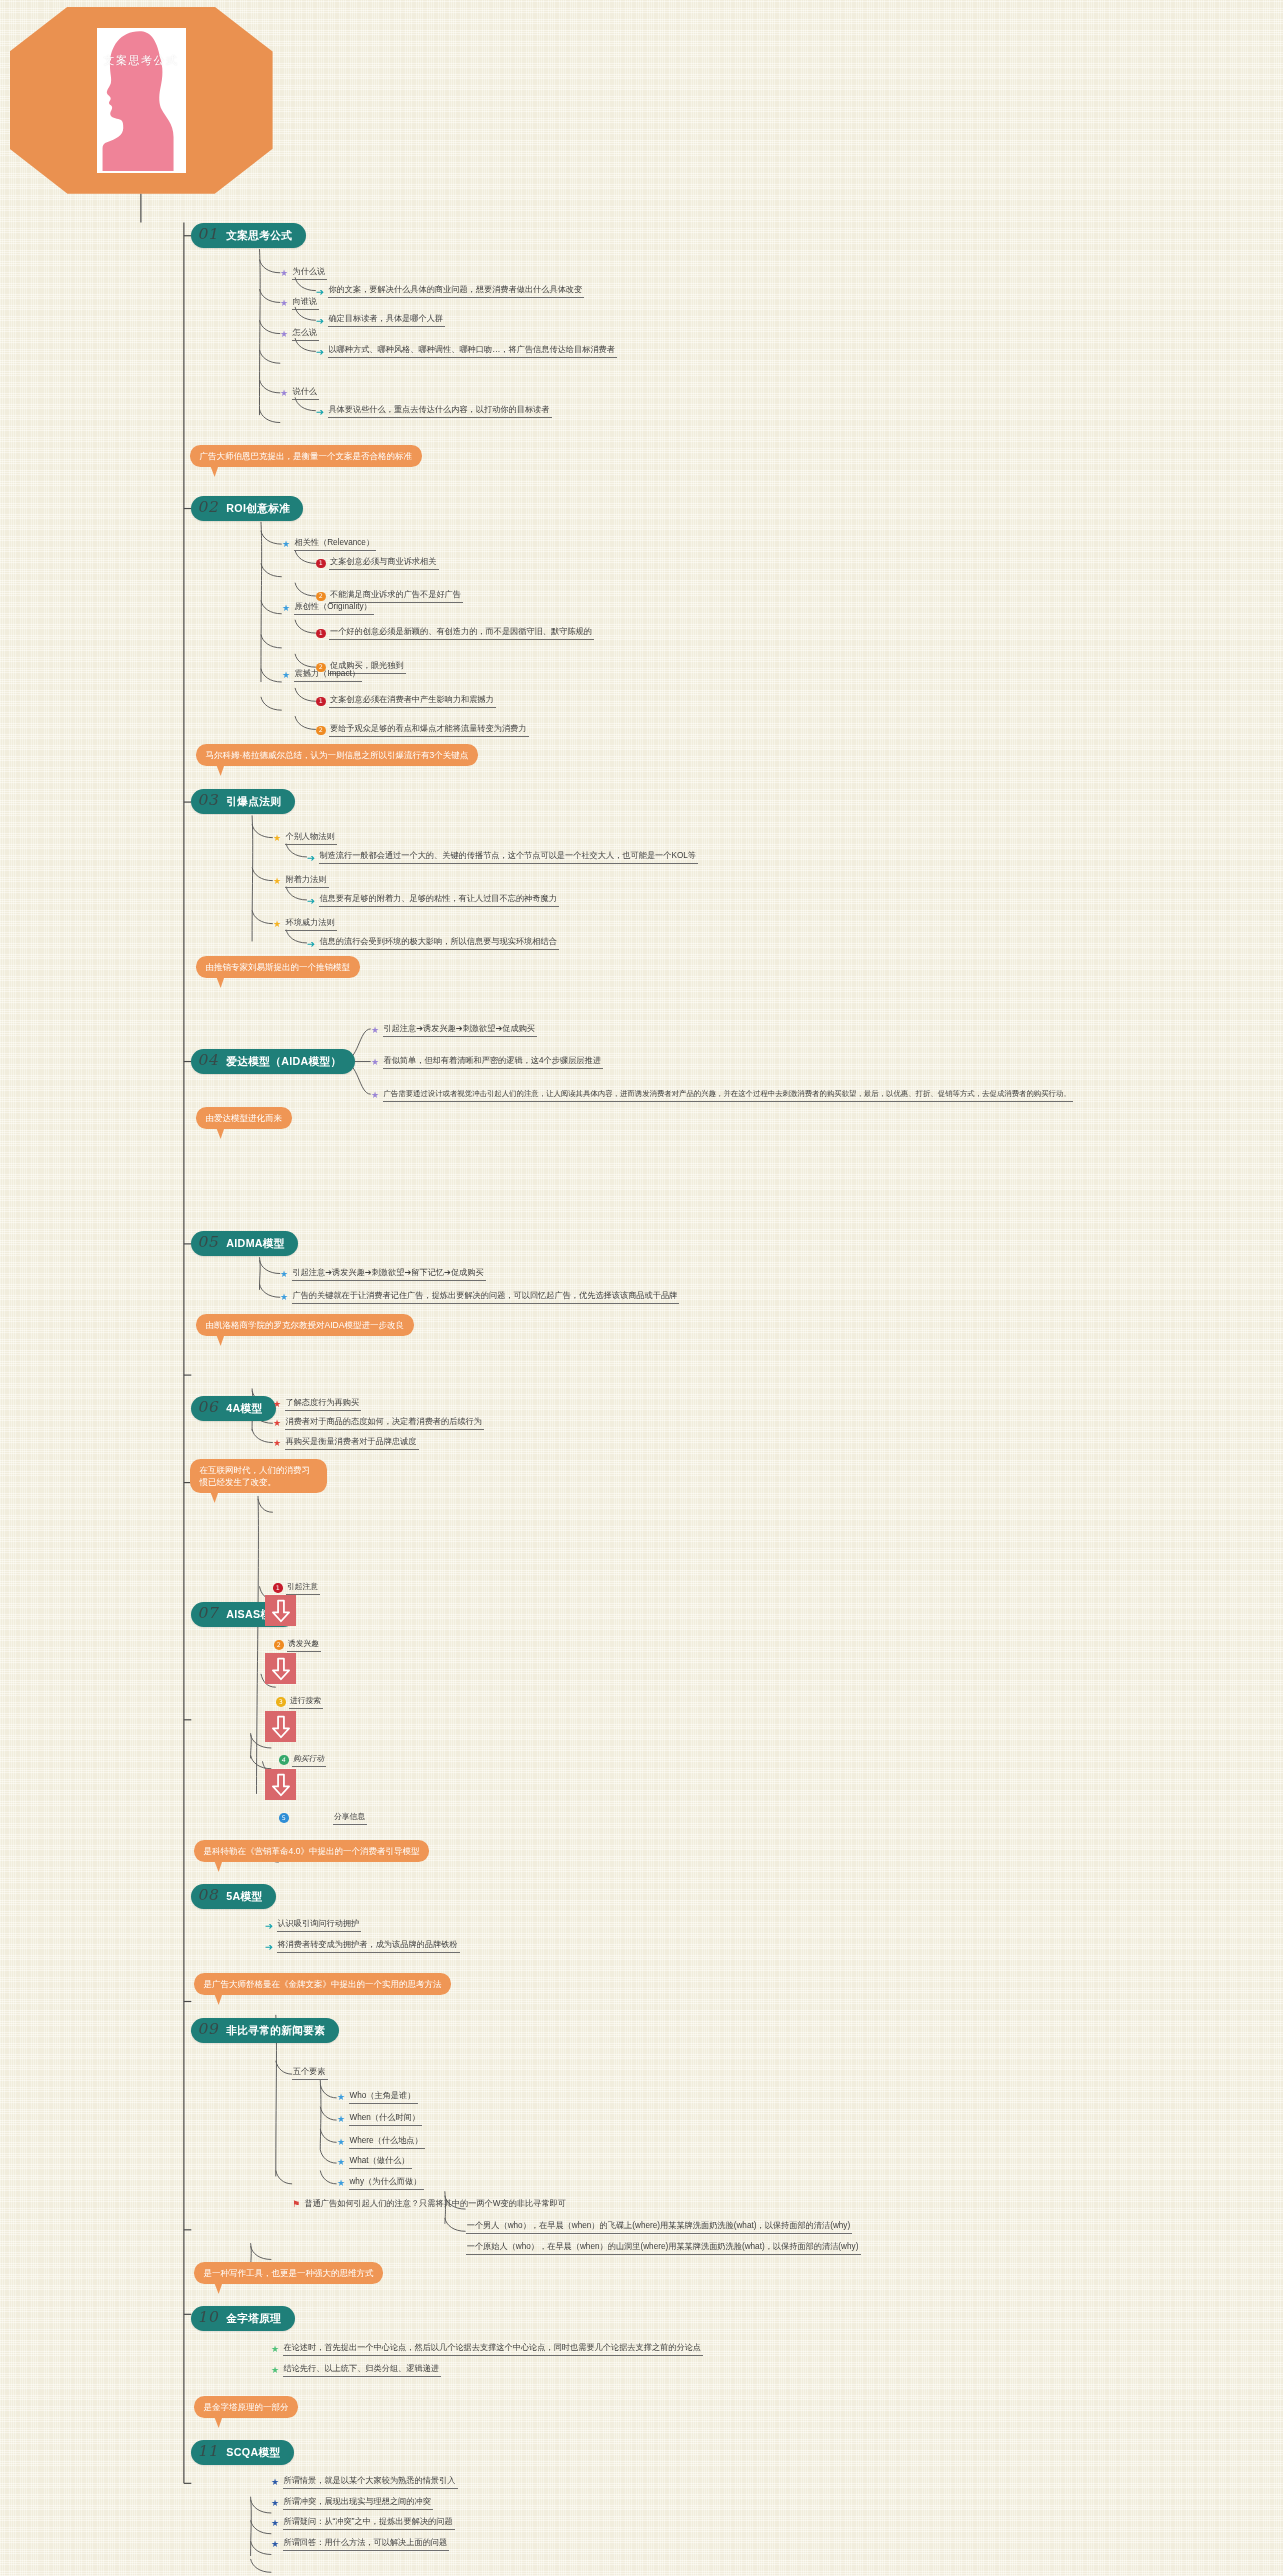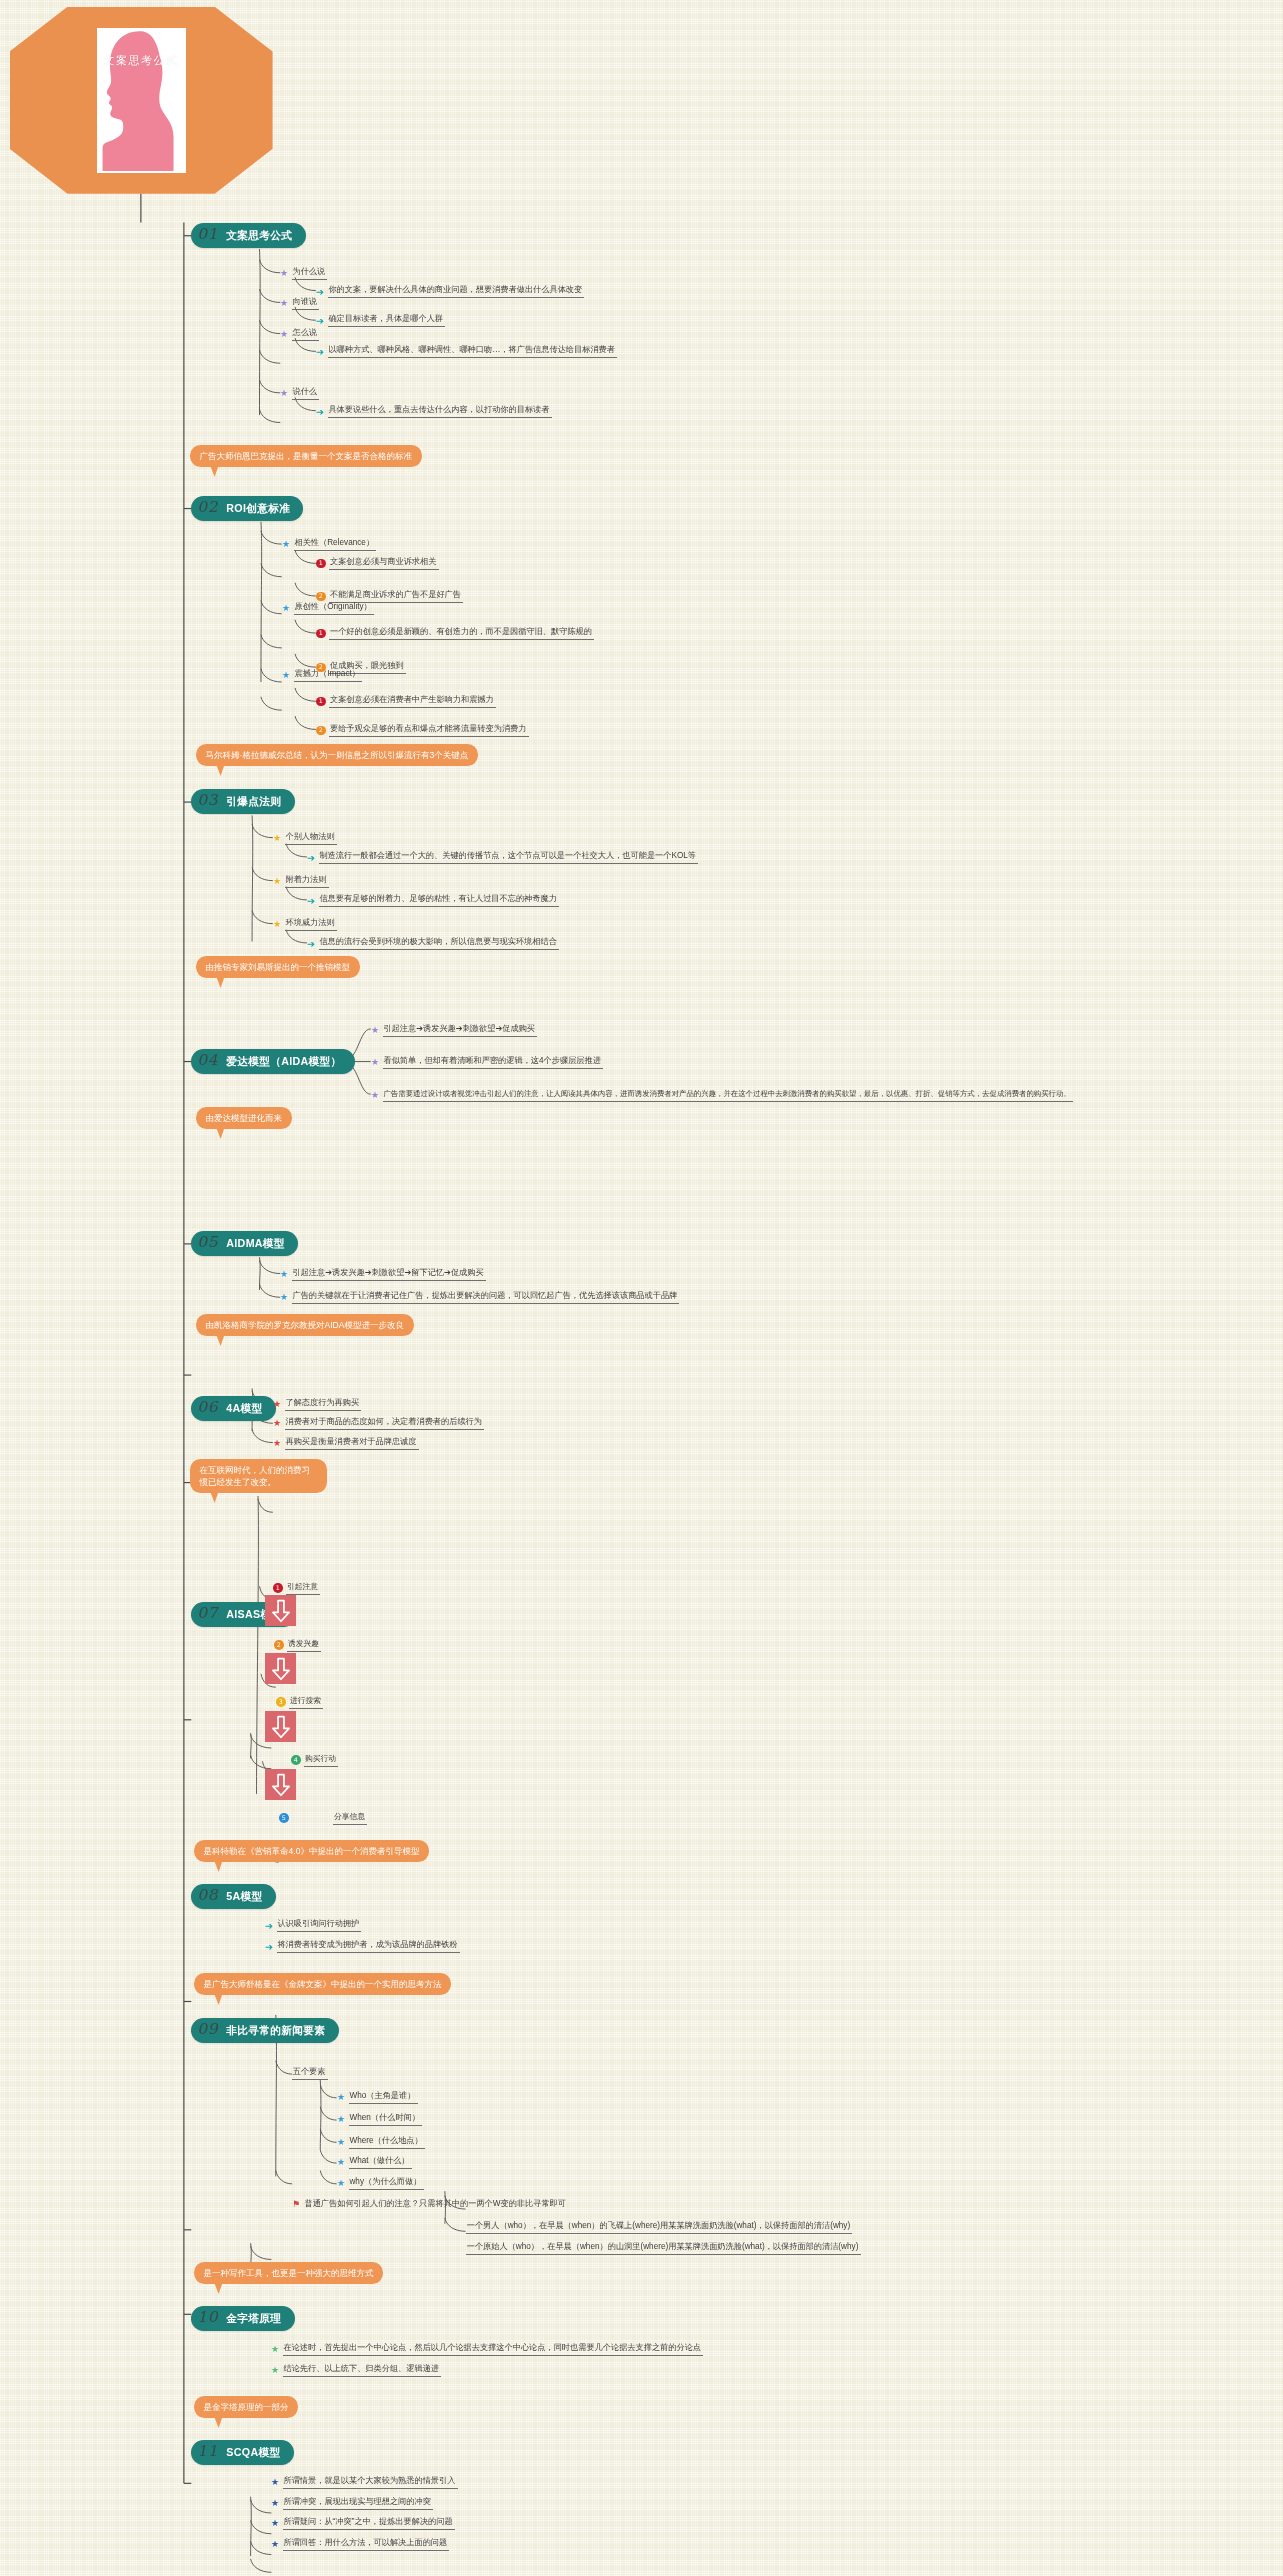--- a/index.html
+++ b/index.html
@@ -413,21 +413,21 @@
   </div>
   <div class="step" style="left:276px; top:1695px;">
       <span class="badge b-gold">3</span>
       <span class="txt">进行搜索</span>
     </div>
   <div class="aisas-arrow" style="left:265px; top:1711px;">
     <svg width="22" height="24" viewBox="0 0 30 32">
         <path d="M11 2 h8 v16 h7 L15 30 L4 18 h7 z" fill="none" stroke="#ffffff" stroke-width="2.4" stroke-linejoin="round"></path>
       </svg>
   </div>
-  <div class="step" style="left:291px; top:1753px;">
+  <div class="step" style="left:279px; top:1753px;font-style:italic;">
       <span class="badge b-green">4</span>
       <span class="txt">购买行动</span>
     </div>
   <div class="aisas-arrow" style="left:265px; top:1769px;">
     <svg width="22" height="24" viewBox="0 0 30 32">
         <path d="M11 2 h8 v16 h7 L15 30 L4 18 h7 z" fill="none" stroke="#ffffff" stroke-width="2.4" stroke-linejoin="round"></path>
       </svg>
   </div>
   <div class="step" style="left:279px; top:1811px;gap:41px;">
       <span class="badge b-blue">5</span>

